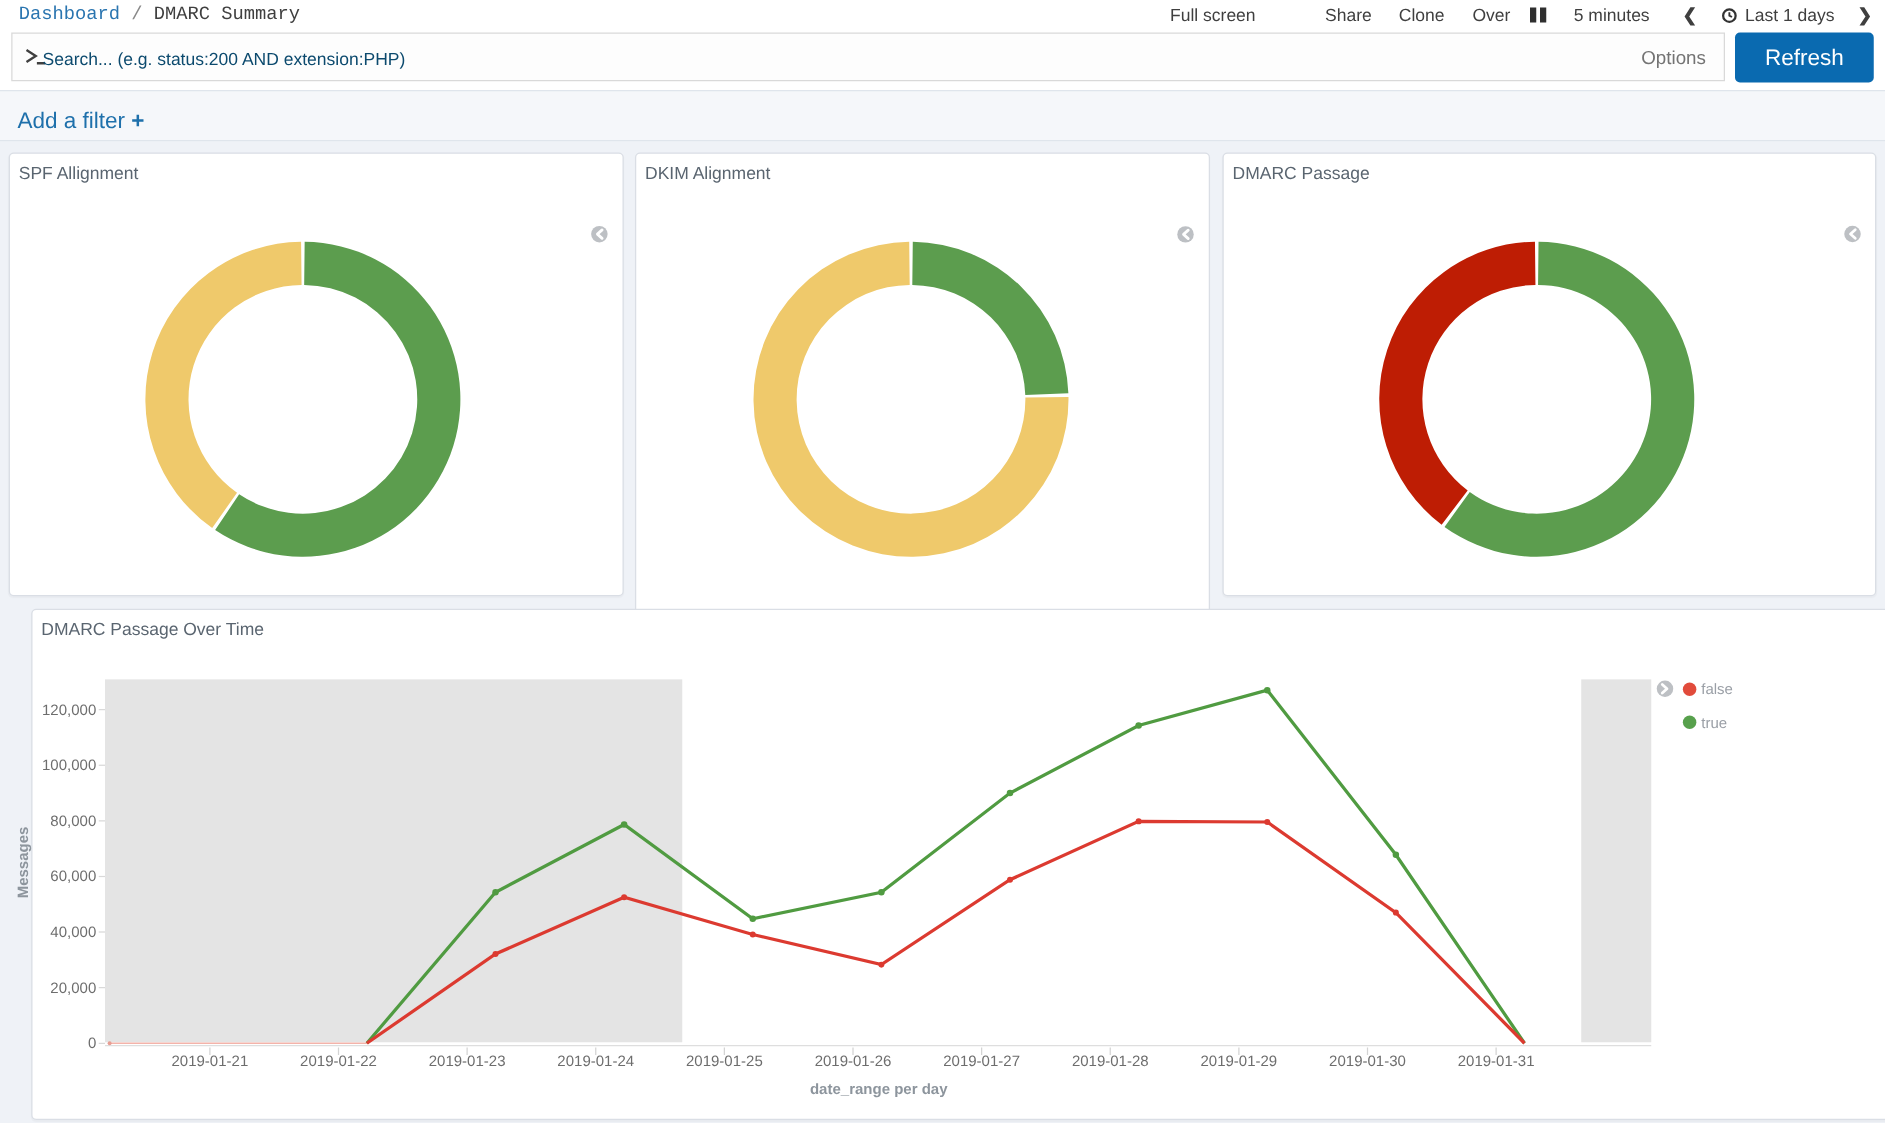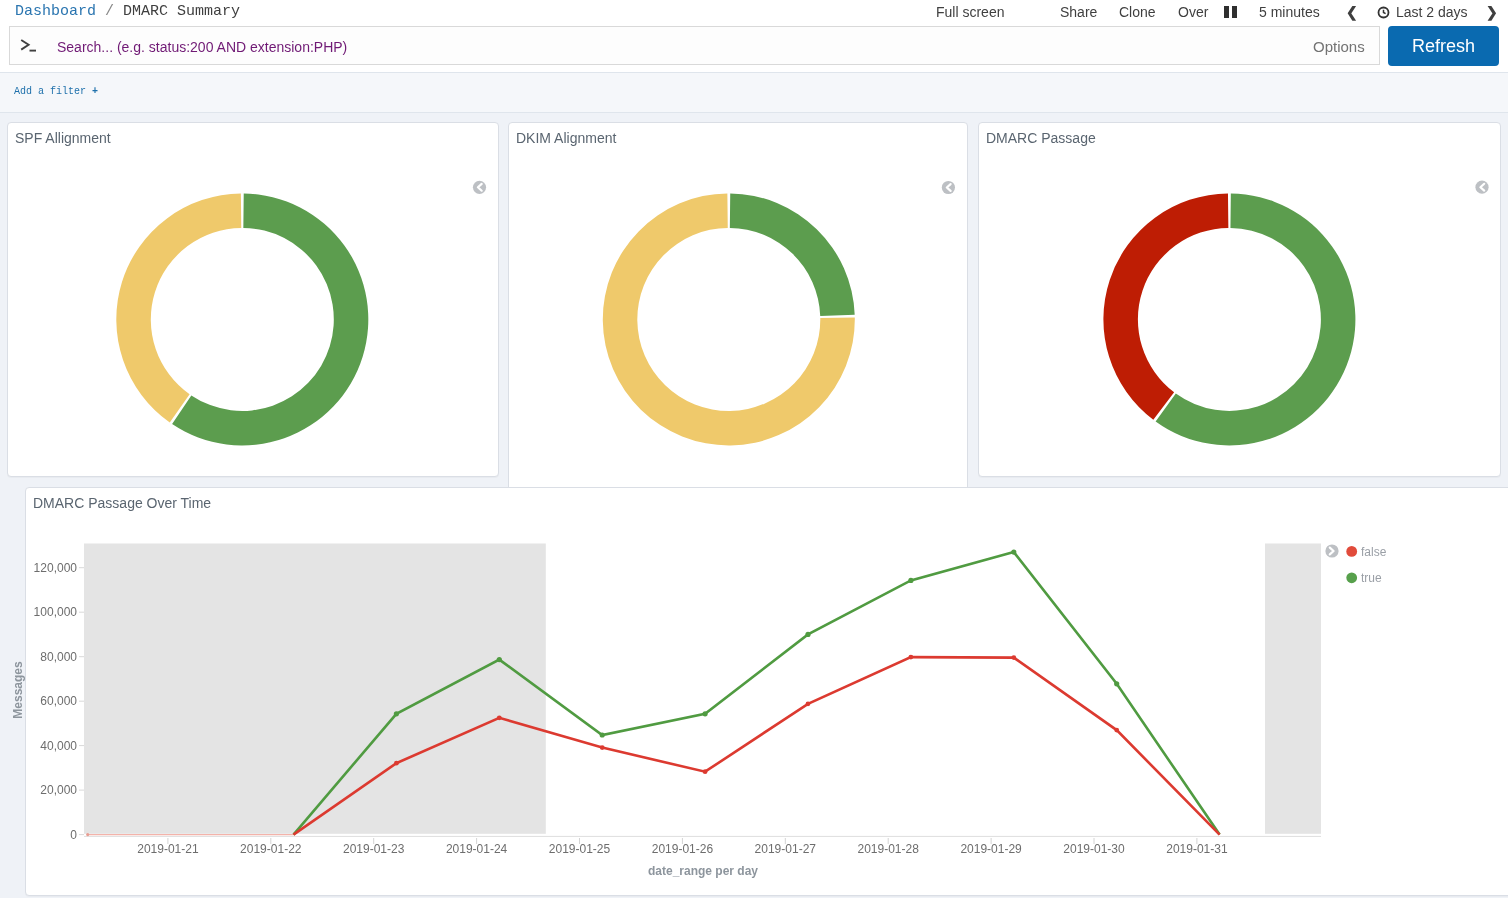--- a/index.html
+++ b/index.html
@@ -4,25 +4,25 @@
 <style>
 * { margin:0; padding:0; box-sizing:border-box; }
 html,body { width:1508px; height:898px; font-family:"Liberation Sans",sans-serif; background:#eff2f7; overflow:hidden; }
 .abs { position:absolute; }
 .topnav { position:absolute; left:0; top:0; width:1508px; height:24px; background:#ffffff; }
 .crumb { position:absolute; left:15px; top:3px; font-size:15px; color:#3f3f3f;font-family:Liberation Mono, monospace; }
 .crumb a { color:#2a75b0; text-decoration:none; }
 .menu { position:absolute; top:4px; font-size:14px; color:#3f3f3f; }
 .searchrow { position:absolute; left:0; top:24px; width:1508px; height:48px; background:#ffffff; }
 .sbox { position:absolute; left:9px; top:26px; width:1371px; height:39px; background:#fdfdfd; border:1px solid #d9d9d9; }
-.ph { position:absolute; left:57px; top:39px; font-size:14px; color:#701a75; }
+.ph { position:absolute; left:34px; top:39px; font-size:14px; color:#0c4a6e; }
 .options { position:absolute; left:1313px; top:38px; font-size:15px; color:#737373; }
 .refresh { position:absolute; left:1388px; top:26px; width:111px; height:40px; background:#0a6ab0; border-radius:4px; color:#ffffff; font-size:18px; text-align:center; line-height:40px; }
 .filterbar { position:absolute; left:0; top:72px; width:1508px; height:41px; background:#f5f7fa; border-top:1px solid #dfe5ec; border-bottom:1px solid #dfe5ec; }
-.addfilter { position:absolute; left:14px; top:86px; font-size:10px; color:#1e70ab;font-family:Liberation Mono, monospace; }
+.addfilter { position:absolute; left:14px; top:86px; font-size:18px; color:#1e70ab; }
 .panel { position:absolute; background:#ffffff; border:1px solid #dadee5; border-radius:4px; box-shadow:0 1px 1px rgba(0,0,0,0.03);text-decoration:underline; }
 .ptitle { position:absolute; left:7px; top:7px; font-size:14px; color:#5a6570; }
 svg text.tick { font-size:12px; fill:#6d6d6d; font-family:"Liberation Sans",sans-serif; }
 svg text.atitle { font-size:12px; font-weight:bold; fill:#8d959d; font-family:"Liberation Sans",sans-serif; }
 svg text.leg { font-size:12px; fill:#9a9fa6; font-family:"Liberation Sans",sans-serif; }
 </style>
 </head>
 <body>
 <div class="topnav">
   <div class="crumb"><a>Dashboard</a> <span style="color:#888"> / </span> <span>DMARC Summary</span></div>
@@ -30,21 +30,21 @@
   <div class="menu" style="left:1060px;">Share</div>
   <div class="menu" style="left:1119px;">Clone</div>
   <div class="menu" style="left:1178px;">Over</div>
   <div class="menu" style="left:1224px; top:5px;"><span style="display:inline-block;width:5px;height:12px;background:#2f2f2f;margin-right:3px;"></span><span style="display:inline-block;width:5px;height:12px;background:#2f2f2f;"></span></div>
   <div class="menu" style="left:1259px;text-align:right;">5 minutes</div>
   <div class="menu" style="left:1346px; font-weight:bold;">❮</div>
   <div class="menu" style="left:1377px; top:6px;"><svg width="13" height="13" viewBox="0 0 13 13">
         <circle cx="6.5" cy="6.5" r="5" fill="none" stroke="#333333" stroke-width="1.8"></circle>
         <polyline points="6.5,3.8 6.5,6.5 8.6,7.6" fill="none" stroke="#333333" stroke-width="1.5"></polyline>
       </svg></div>
-  <div class="menu" style="left:1396px;">Last 2 days</div>
+  <div class="menu" style="left:1396px;">Last 1 days</div>
   <div class="menu" style="left:1486px; font-weight:bold;">❯</div>
 </div>
 <div class="searchrow"></div>
 <div class="sbox"></div>
 <svg class="abs" style="left:14px; top:38px;" width="26" height="16" viewBox="0 0 26 16">
 <polyline points="7.2,2 14.6,6.8 7.2,11.6" fill="none" stroke="#404040" stroke-width="1.9" stroke-linejoin="miter"></polyline>
 <line x1="15.5" y1="12.6" x2="22" y2="12.6" stroke="#404040" stroke-width="1.9"></line>
 </svg>
 <div class="ph">Search... (e.g. status:200 AND extension:PHP)</div>
 <div class="options">Options</div>

